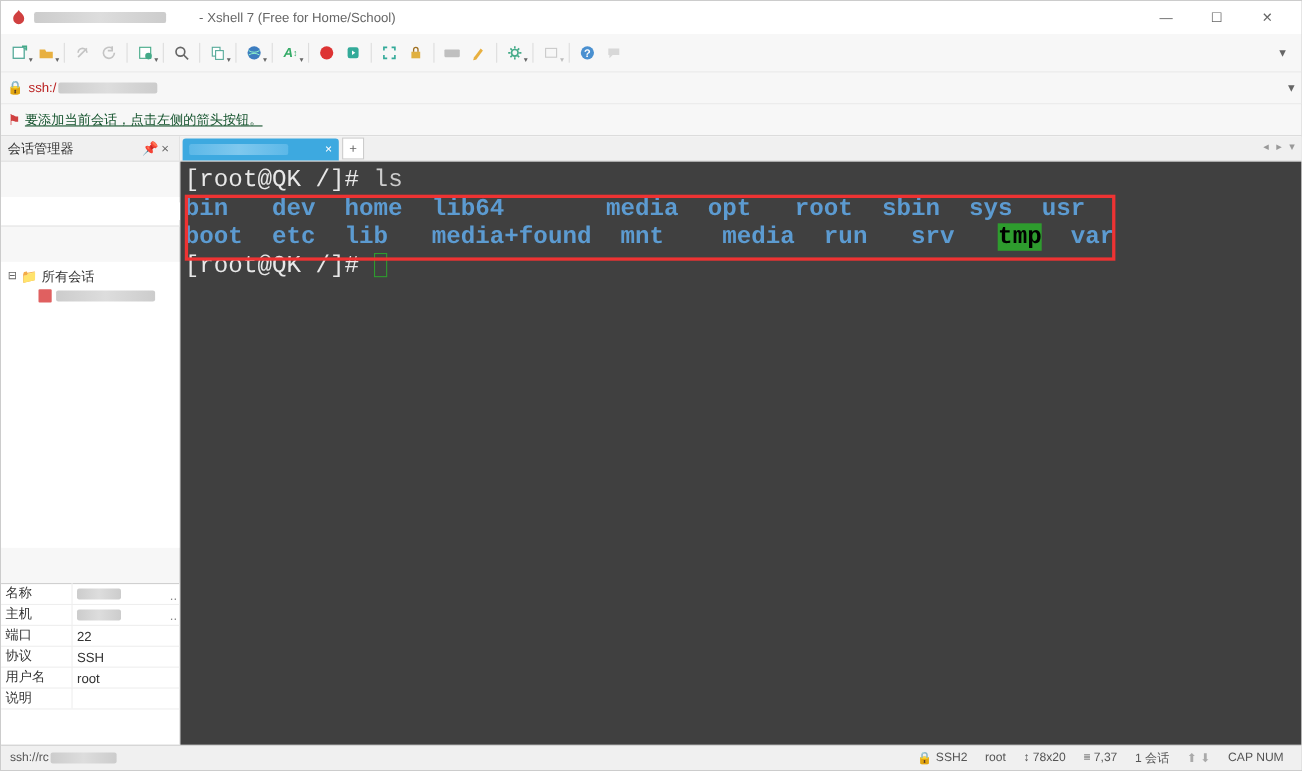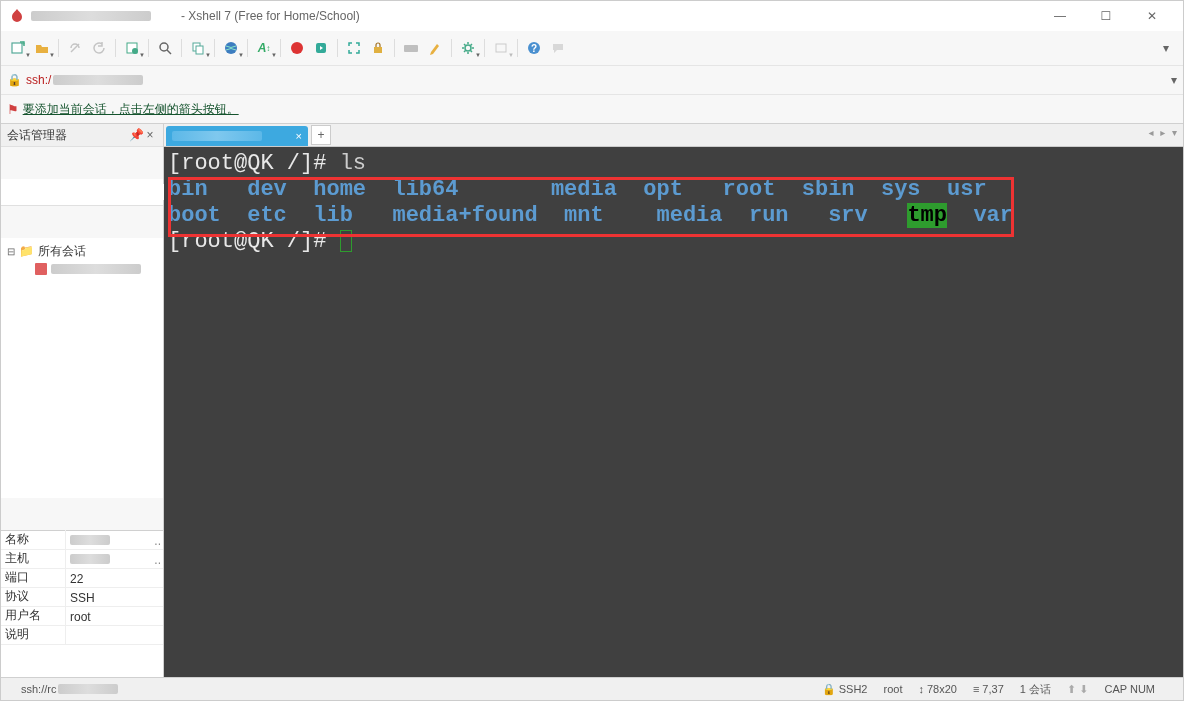--- a/index.html
+++ b/index.html
@@ -52,21 +52,21 @@
   .tab-nav{position:absolute;right:4px;top:3px;color:#999;font-size:10px;letter-spacing:2px;}
   .terminal{flex:1;background:#404040;color:#ccc;font-family:"Consolas","Courier New",monospace;font-size:22px;line-height:26px;padding:4px 4px;overflow:hidden;position:relative;}
   .term-row{white-space:pre;}
   .ps1{color:#e8e8e8;}
   .ls-grid{position:relative;}
   .red-box{position:absolute;border:3px solid #e33; pointer-events:none; left:0px; top:26px; width:840px; height:54px;}
   .dir{color:#5c9bd1;font-weight:bold;text-align:center;}
   .hl-tmp{background:#2e9c2e;color:#000;font-weight:bold;}
   .cursor{display:inline-block;width:10px;height:20px;border:1px solid #2e9c2e;vertical-align:middle;}
   
-  .statusbar{height:22px;background:#f0f0f0;border-top:1px solid #d0d0d0;display:flex;align-items:center;padding:0 20px;font-size:11px;color:#555;}
+  .statusbar{height:22px;background:#f0f0f0;border-top:1px solid #d0d0d0;display:flex;align-items:center;padding:0 8px;font-size:11px;color:#555;}
   .statusbar .spacer{flex:1;}
   .st-seg{margin:0 8px;display:flex;align-items:center;gap:3px;}
   .sb-lock{color:#c8a030;}
   .watermark{position:absolute;right:6px;bottom:24px;color:#c8c8c8;font-size:16px;font-style:italic;opacity:.35;pointer-events:none;}
 </style>
 </head>
 <body>
 
 <div class="window">
 

